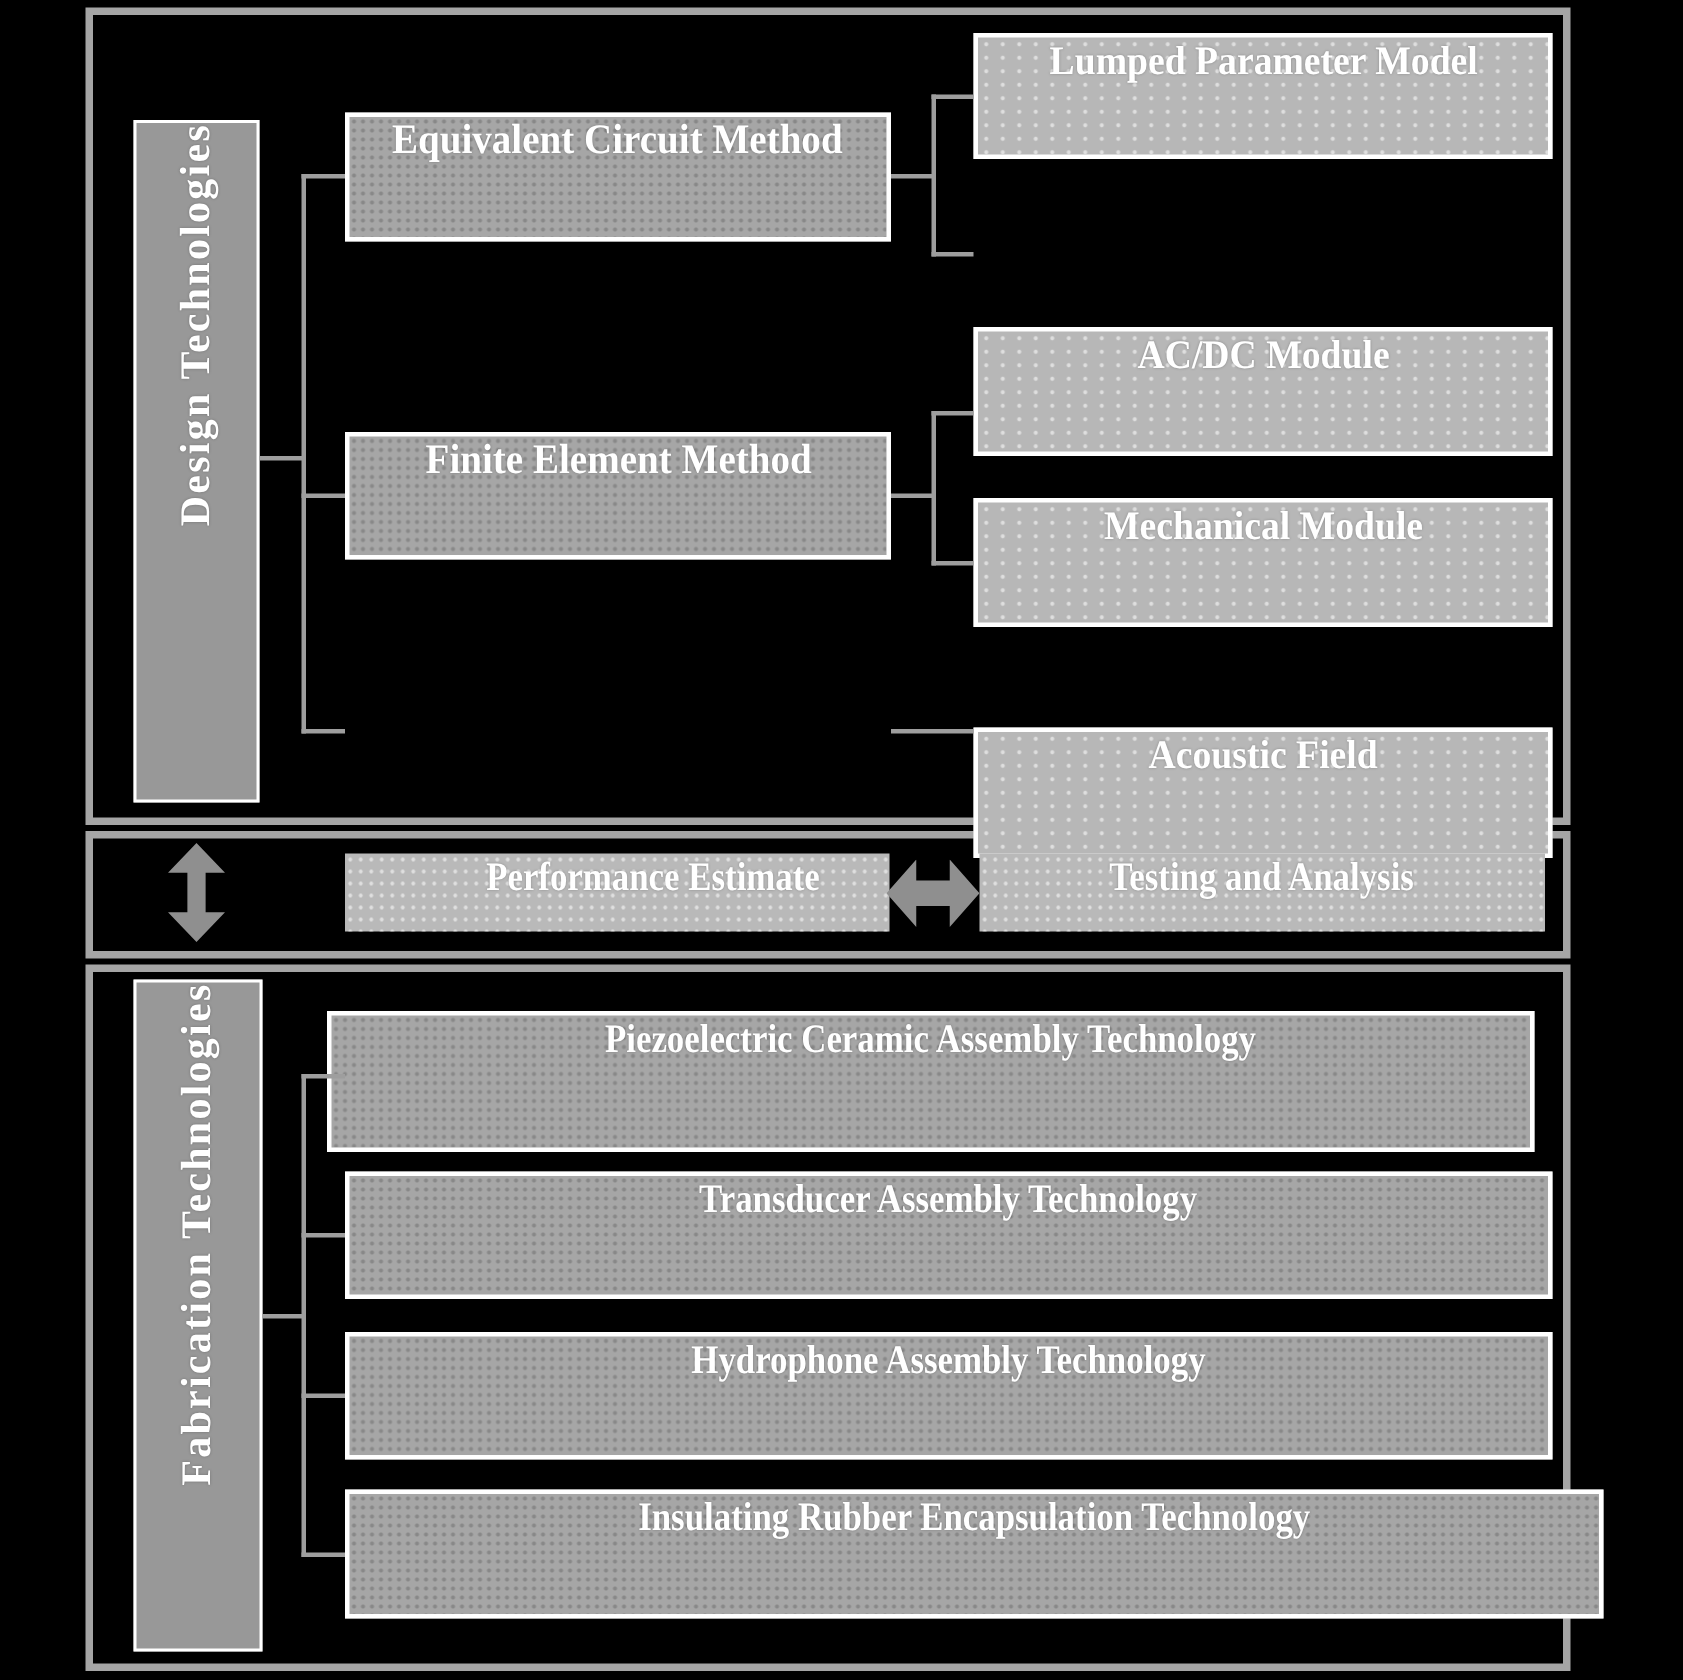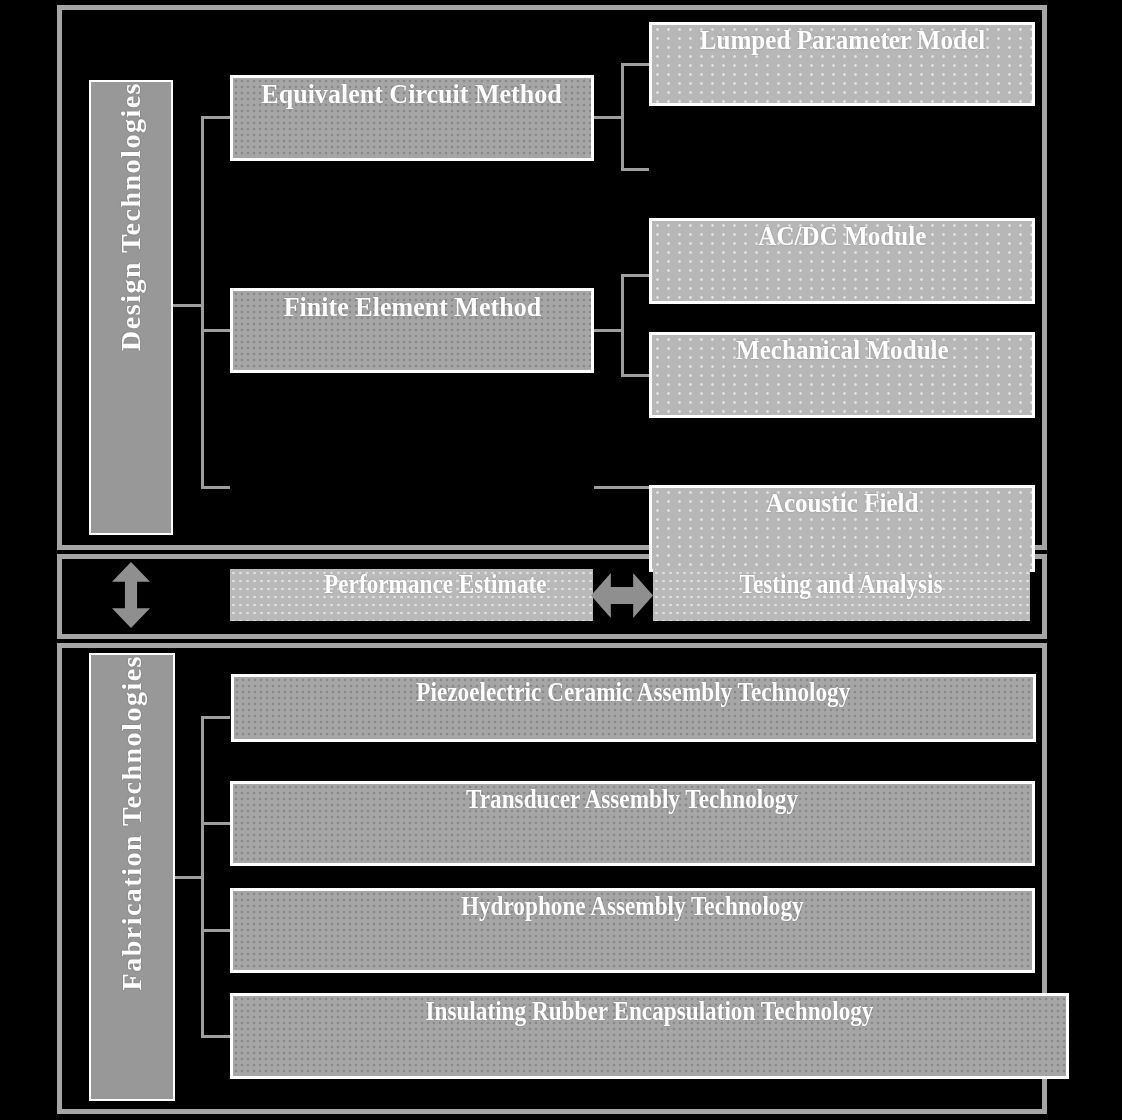--- a/index.html
+++ b/index.html
@@ -60,21 +60,21 @@
 
   #box-lumped{left:649px;top:22px;width:386px;height:84px;}
   #box-distributed{left:649px;top:127px;width:386px;height:85px;}
   #box-acdc{left:649px;top:218px;width:386px;height:86px;}
   #box-mechanical{left:649px;top:332px;width:386px;height:86px;}
   #box-acoustic{left:649px;top:444px;width:386px;height:87px;margin-top:41px;}
 
   #box-performance{left:230px;top:569px;width:363px;height:52px;padding-left:48px;}
   #box-testing{left:653px;top:569px;width:377px;height:52px;}
 
-  #box-piezo{left:231px;top:674px;width:805px;height:68px;}
+  #box-piezo{left:218px;top:674px;width:805px;height:94px;}
   #box-transducer{left:230px;top:781px;width:805px;height:85px;}
   #box-hydrophone{left:230px;top:888px;width:805px;height:85px;}
   #box-insulating{left:230px;top:993px;width:839px;height:86px;}
 
   
   .line{position:absolute;background:#9e9e9e;}
   .h{height:3px;} .v{width:3px;}
 
   
   .arrow{position:absolute;background:#8f8f8f;}

